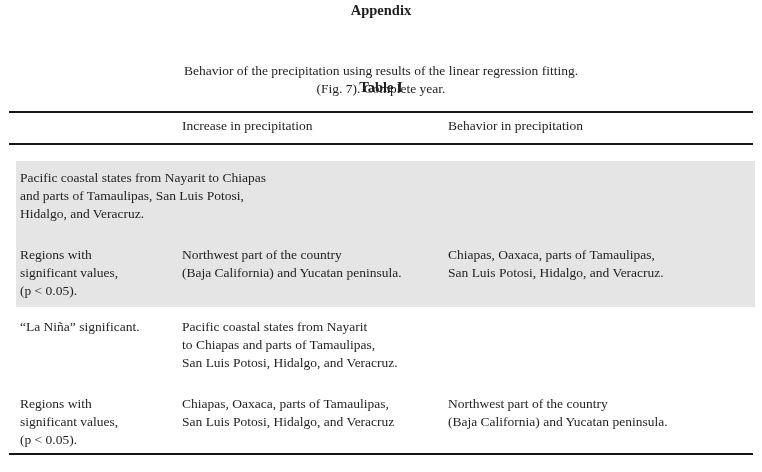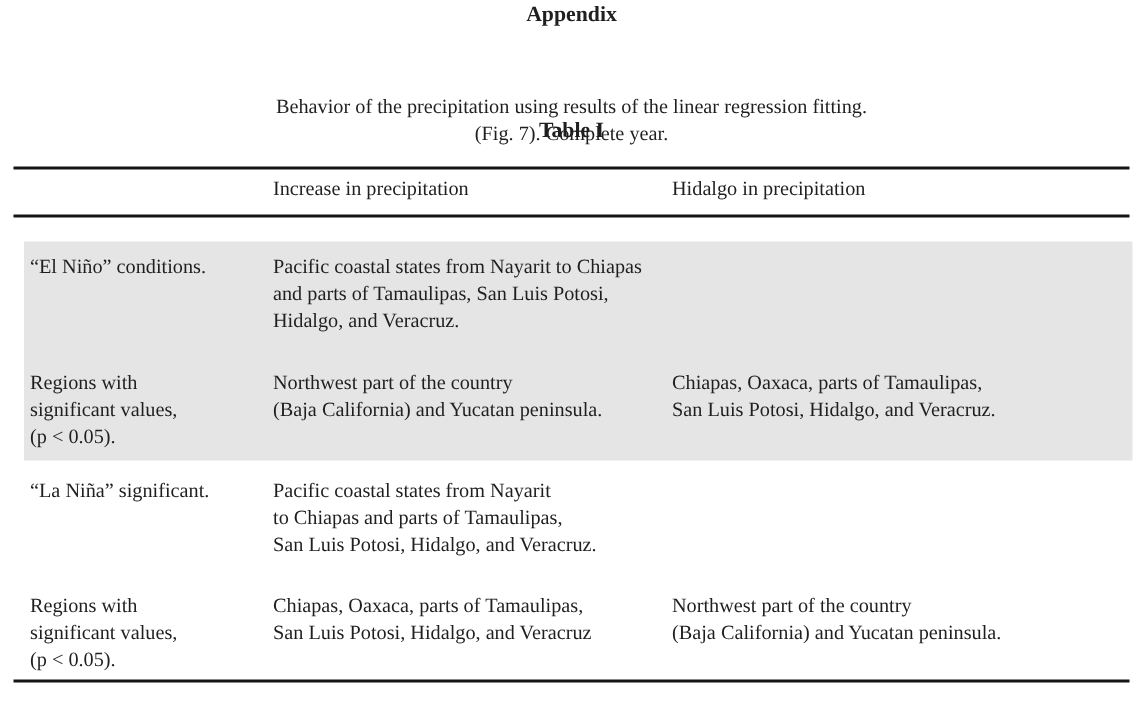--- a/index.html
+++ b/index.html
@@ -95,28 +95,27 @@
 
   <div class="centered table-title">Table I</div>
 
   <div class="centered table-caption">Behavior of the precipitation using results of the linear regression fitting.
 (Fig. 7). Complete year.</div>
 
   <div class="rule rule-top"></div>
 
   <div class="col-header col-header-increase">Increase in precipitation</div>
 
-  <div class="col-header col-header-decrease">Hidalgo in precipitation</div>
+  <div class="col-header col-header-decrease">Behavior in precipitation</div>
 
   <div class="rule rule-header"></div>
 
   <div class="shaded-band"></div>
 
   <div class="row row-1">
-    <div class="cell cell-label">“El Niño” conditions.</div>
     <div class="cell cell-decrease">Pacific coastal states from Nayarit to Chiapas
 and parts of Tamaulipas, San Luis Potosi,
 Hidalgo, and Veracruz.</div>
   </div>
 
   <div class="row row-2">
     <div class="cell cell-label">Regions with
 significant values,
 (p &lt; 0.05).</div>
     <div class="cell cell-increase">Northwest part of the country

